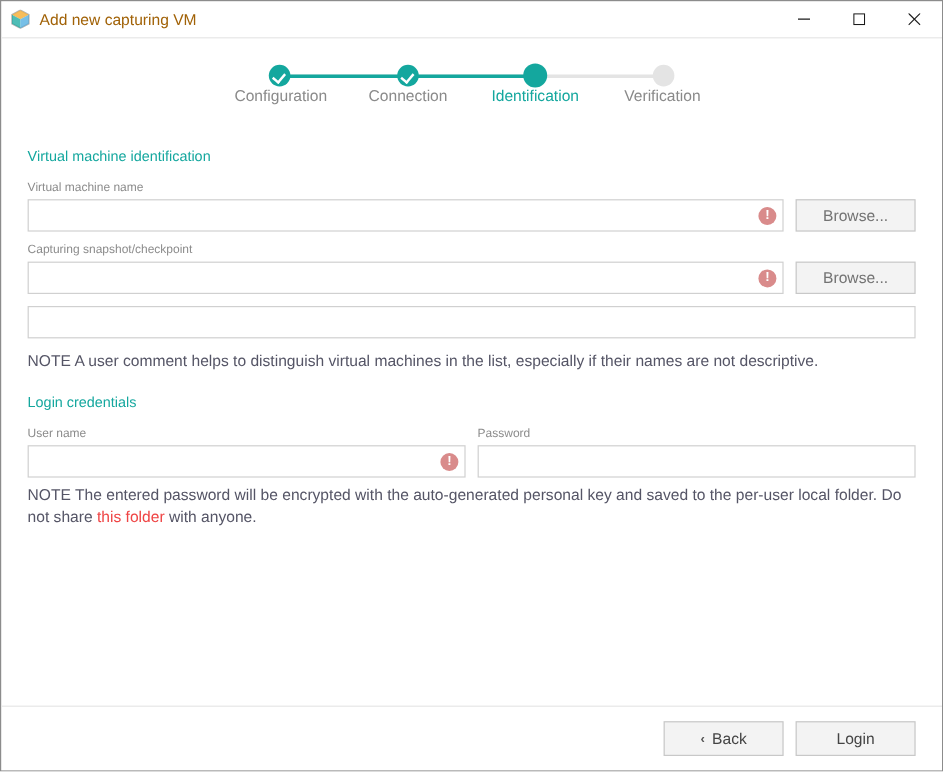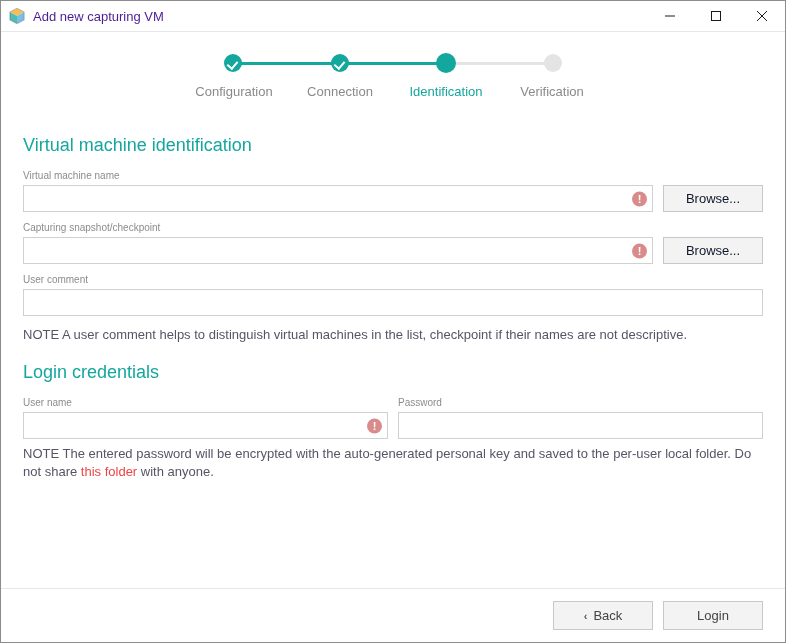--- a/index.html
+++ b/index.html
@@ -1,45 +1,45 @@
 <!DOCTYPE html>
 <html><head>
 <meta charset="utf-8">
 <style>
   html,body{margin:0;padding:0;font-family:"Segoe UI",Arial,sans-serif;font-size:13px;color:#4a4a4a;background:#fff;}
   .window{width:786px;height:643px;border:1px solid #8c8c8c;box-sizing:border-box;display:flex;flex-direction:column;}
   
   .titlebar{height:30px;display:flex;align-items:center;padding:0 0 0 8px;border-bottom:1px solid #e7e7e7;}
   .titlebar .app-icon{width:16px;height:16px;margin-right:8px;}
-  .titlebar .title{flex:0 0 auto;color:#4c1d95;}
+  .titlebar .title{flex:0 0 auto;color:#a16207;}
   .titlebar .spacer{flex:1;}
   .winbtn{width:46px;height:30px;display:flex;align-items:center;justify-content:center;}
   .winbtn svg{display:block;}
   
   .stepper{display:flex;flex-direction:column;align-items:center;padding:22px 0 10px 0;}
   .stepper-line{position:relative;width:320px;height:18px;}
   .track{position:absolute;top:8px;left:0;right:0;height:3px;background:#e4e4e4;border-radius:2px;}
   .track-fill{position:absolute;top:8px;left:0;height:3px;background:#14a79e;border-radius:2px;}
   .node{position:absolute;top:0;width:18px;height:18px;border-radius:50%;background:#e4e4e4;transform:translateX(-50%);}
   .node.done{background:#14a79e;}
   .node.done::after{content:"";position:absolute;left:5px;top:4.5px;width:5px;height:8px;border:solid #fff;border-width:0 2px 2px 0;transform:rotate(40deg);}
   .node.current{background:#14a79e;width:20px;height:20px;top:-1px;}
-  .step-labels{margin-top:12px;display:flex;gap:0;color:#8a8a8a;}
+  .step-labels{display:flex;gap:0;color:#8a8a8a;}
   .step-labels span{width:106px;text-align:center;}
   .step-labels .current{color:#14a79e;font-weight:500;}
   
   .body{flex:1;padding:20px 22px 0 22px;overflow:hidden;}
-  h2.section{color:#14a79e;font-weight:400;font-size:18px;margin:6px 0 14px 0;}
+  h2.section{color:#14a79e;font-weight:400;font-size:12px;margin:6px 0 14px 0;}
   .field-label{color:#8c8c8c;margin-bottom:4px;font-size:10px;}
   .row{display:flex;gap:10px;margin-bottom:10px;align-items:stretch;}
   .input-wrap{flex:1;position:relative;}
   input.txt{width:100%;box-sizing:border-box;height:27px;border:1px solid #d0d0d0;padding:0 28px 0 6px;font:inherit;color:#333;background:#fff;}
   .err-icon{position:absolute;right:6px;top:50%;transform:translateY(-50%);width:15px;height:15px;border-radius:50%;background:#d98b8b;}
   .err-icon::before{content:"!";position:absolute;left:0;right:0;text-align:center;color:#fff;font-weight:700;font-size:11px;line-height:15px;}
-  .browse-btn{width:100px;height:27px;border:1px solid #c8c8c8;background:#f3f3f3;display:flex;align-items:center;justify-content:center;cursor:pointer;font:inherit;color:#0f172a;}
+  .browse-btn{width:100px;height:27px;border:1px solid #c8c8c8;background:#f3f3f3;display:flex;align-items:center;justify-content:center;cursor:pointer;font:inherit;color:#737373;}
   .note{color:#556; margin:6px 0 18px 0; line-height:1.4;}
   .cred-row{display:flex;gap:10px;}
   .cred-col{flex:1;}
   a.link{color:#ef4444;text-decoration:none;cursor:pointer;}
   
   .footer{border-top:1px solid #e7e7e7;padding:12px 22px;display:flex;justify-content:flex-end;gap:10px;}
   .btn{min-width:100px;height:29px;border:1px solid #c8c8c8;background:#f3f3f3;display:flex;align-items:center;justify-content:center;gap:6px;cursor:pointer;font:inherit;color:#444;}
   .btn.primary{border:1px dotted #1a1a1a;}
   .chev{font-size:11px;font-weight:700;color:#555;}
 </style>
@@ -107,28 +107,27 @@
 
     <div class="field-label">Capturing snapshot/checkpoint</div>
     <div class="row">
       <div class="input-wrap">
         <input class="txt" type="text" value="" style="">
         <span class="err-icon"></span>
       </div>
       <button class="browse-btn">Browse...</button>
     </div>
 
-    <div class="field-label">User comment</div>
     <div class="row">
       <div class="input-wrap">
         <input class="txt" type="text" style="padding-right: 6px;" value="">
       </div>
     </div>
 
-    <div class="note">NOTE A user comment helps to distinguish virtual machines in the list, checkpoint if their names are not descriptive.</div>
+    <div class="note">NOTE A user comment helps to distinguish virtual machines in the list, especially if their names are not descriptive.</div>
 
     <h2 class="section">Login credentials</h2>
 
     <div class="cred-row">
       <div class="cred-col">
         <div class="field-label">User name</div>
         <div class="input-wrap">
           <input class="txt" type="text" value="" style="">
           <span class="err-icon"></span>
         </div>

